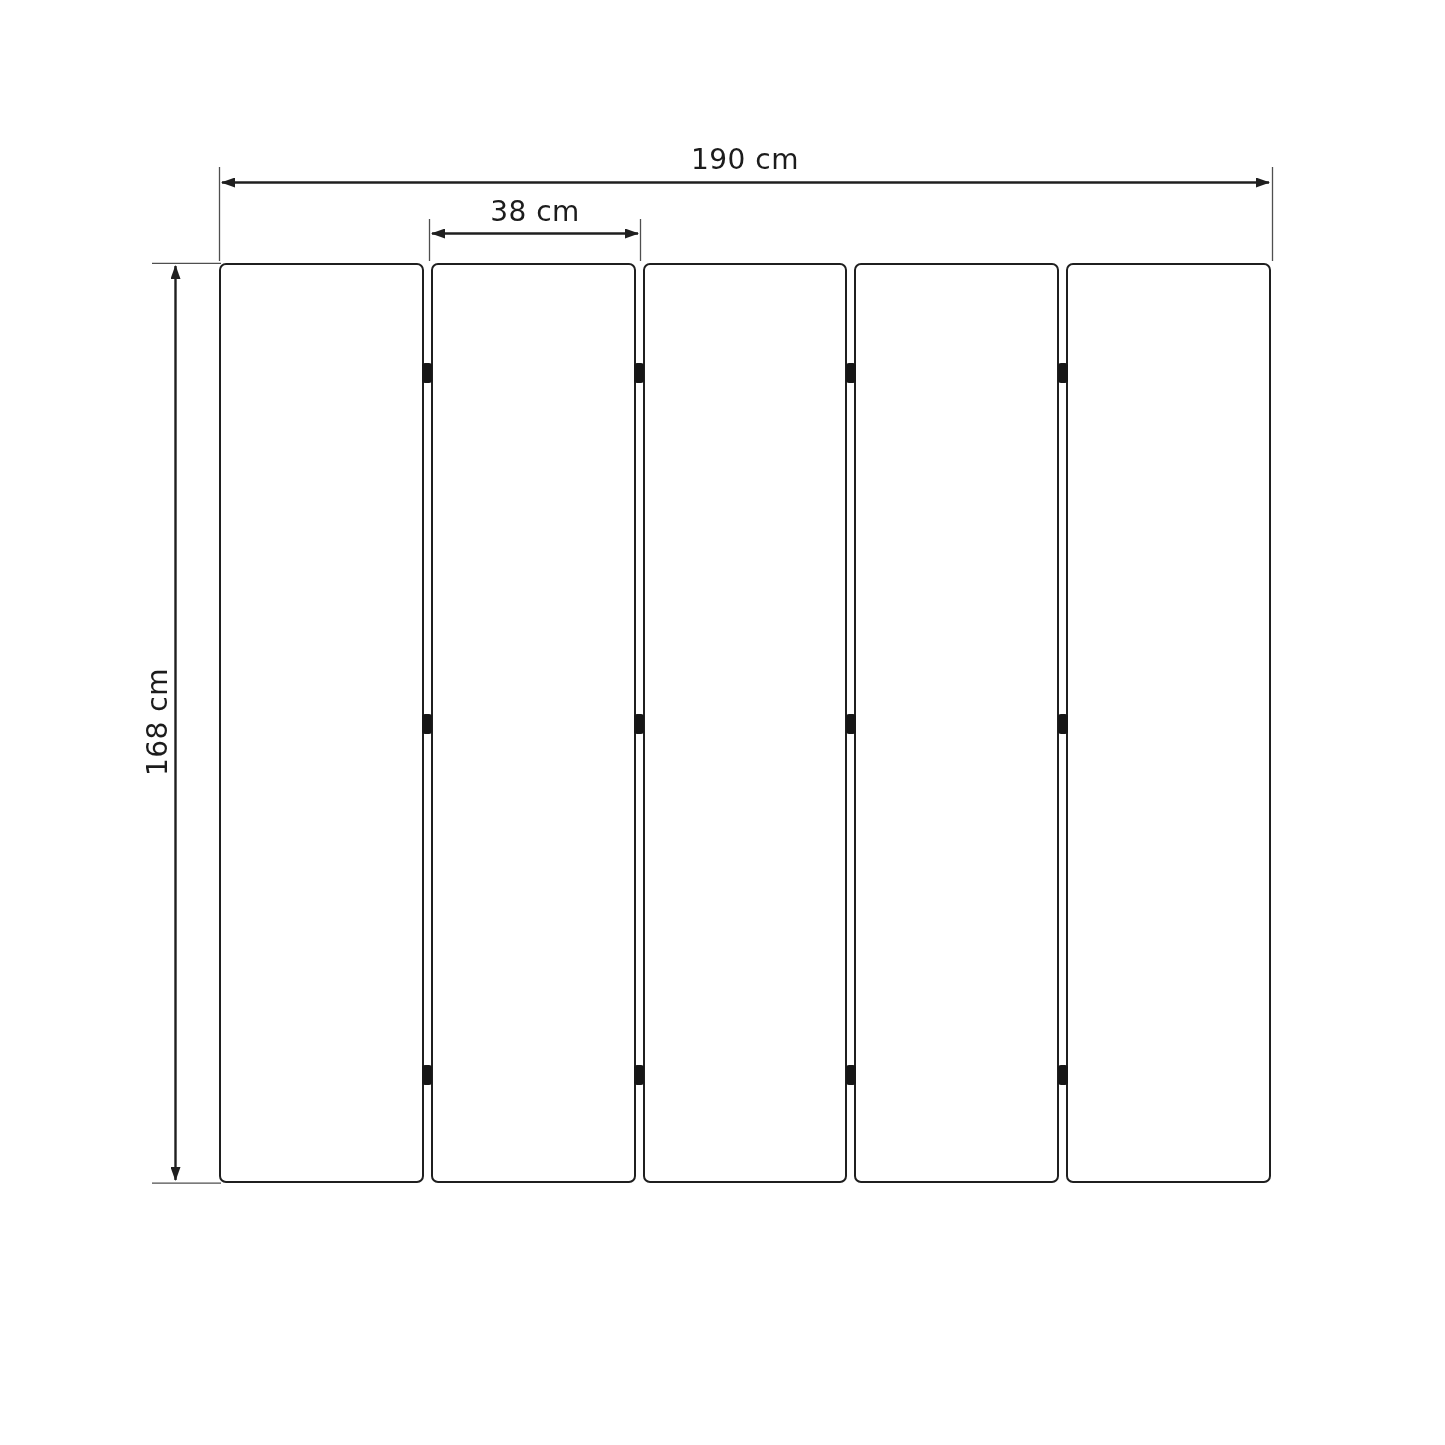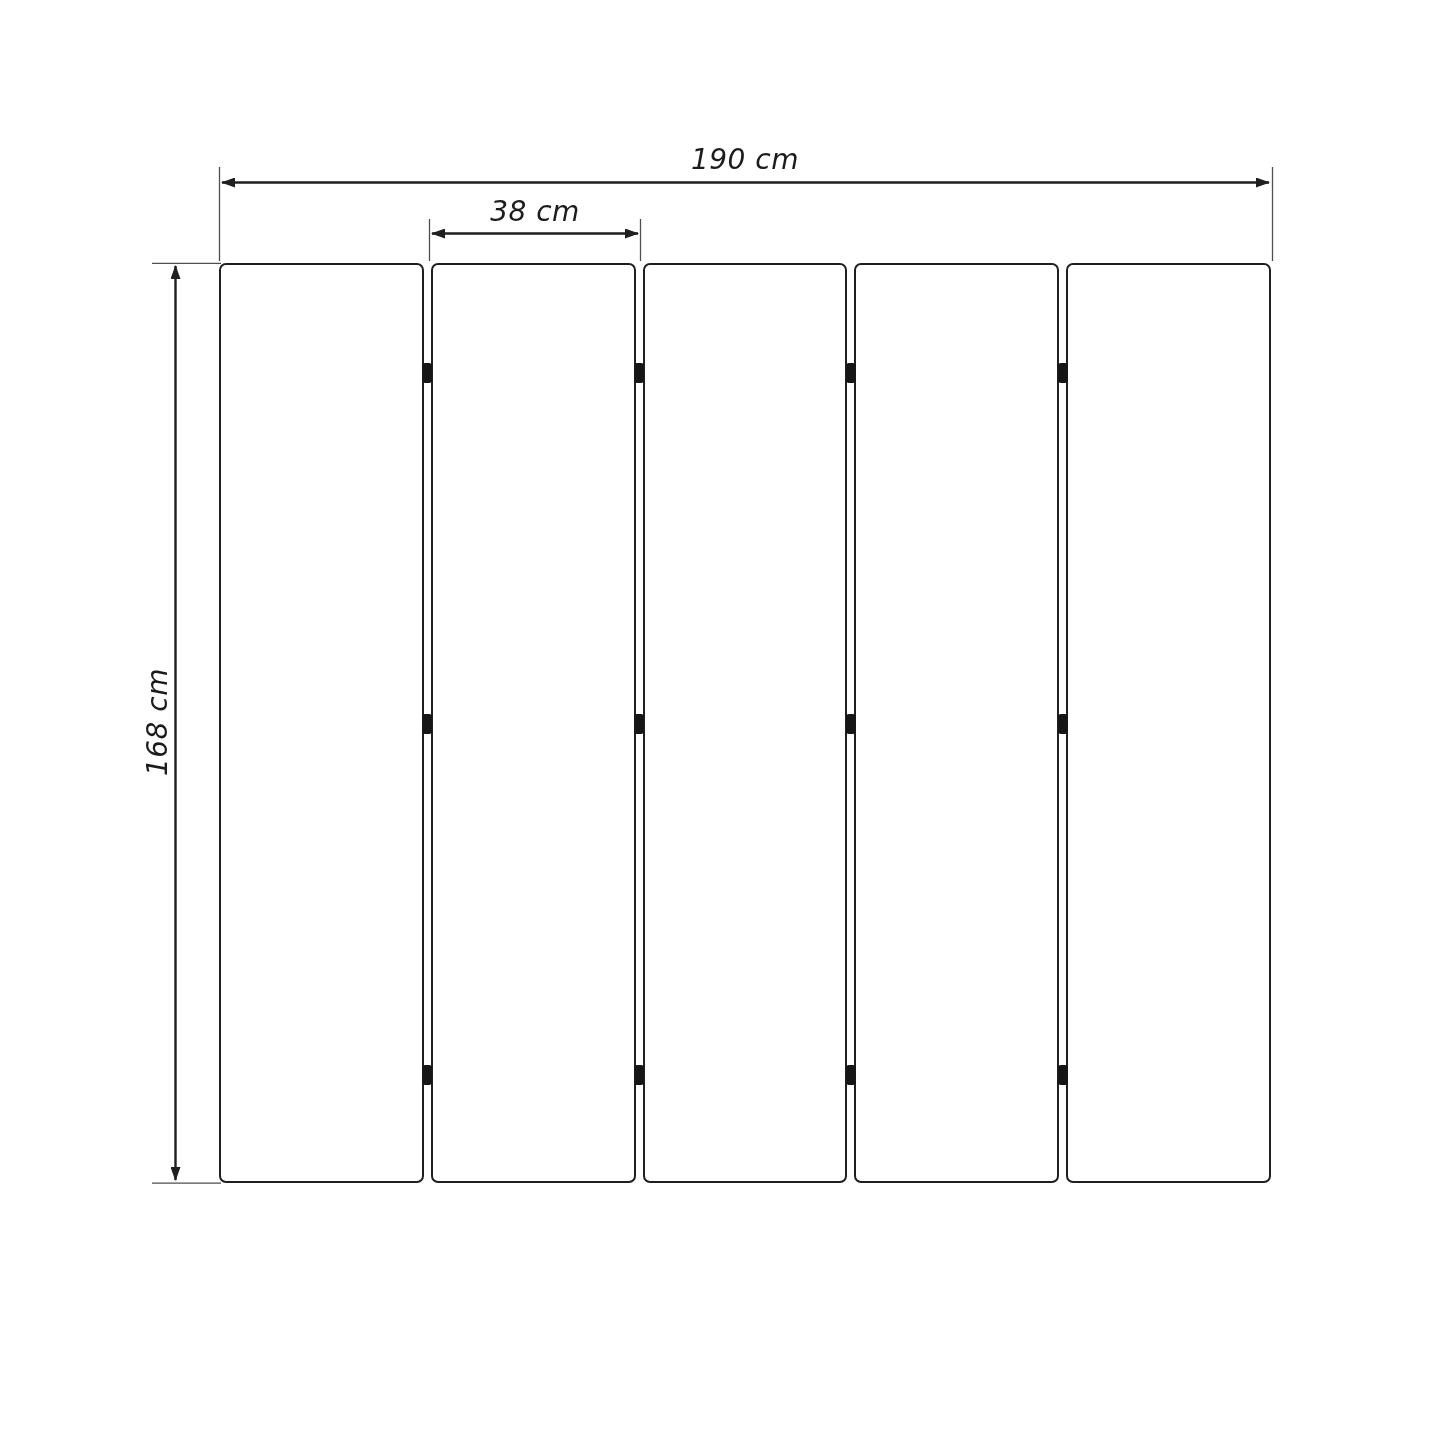--- a/index.html
+++ b/index.html
@@ -4,21 +4,20 @@
 <title>Diagram</title>
 <style>
   html, body { margin: 0; padding: 0; background: #ffffff; }
   .canvas {
     position: relative;
     width: 1303px;
     height: 1445px;
     background: #ffffff;
     overflow: hidden;
     font-family: "DejaVu Sans", "Liberation Sans", sans-serif;
-    font-style: italic;
   }
   
   .panels {
     position: absolute;
     left: 219px;
     top: 263px;
     width: 1052px;
     height: 920px;
     display: flex;
     gap: 7px;

